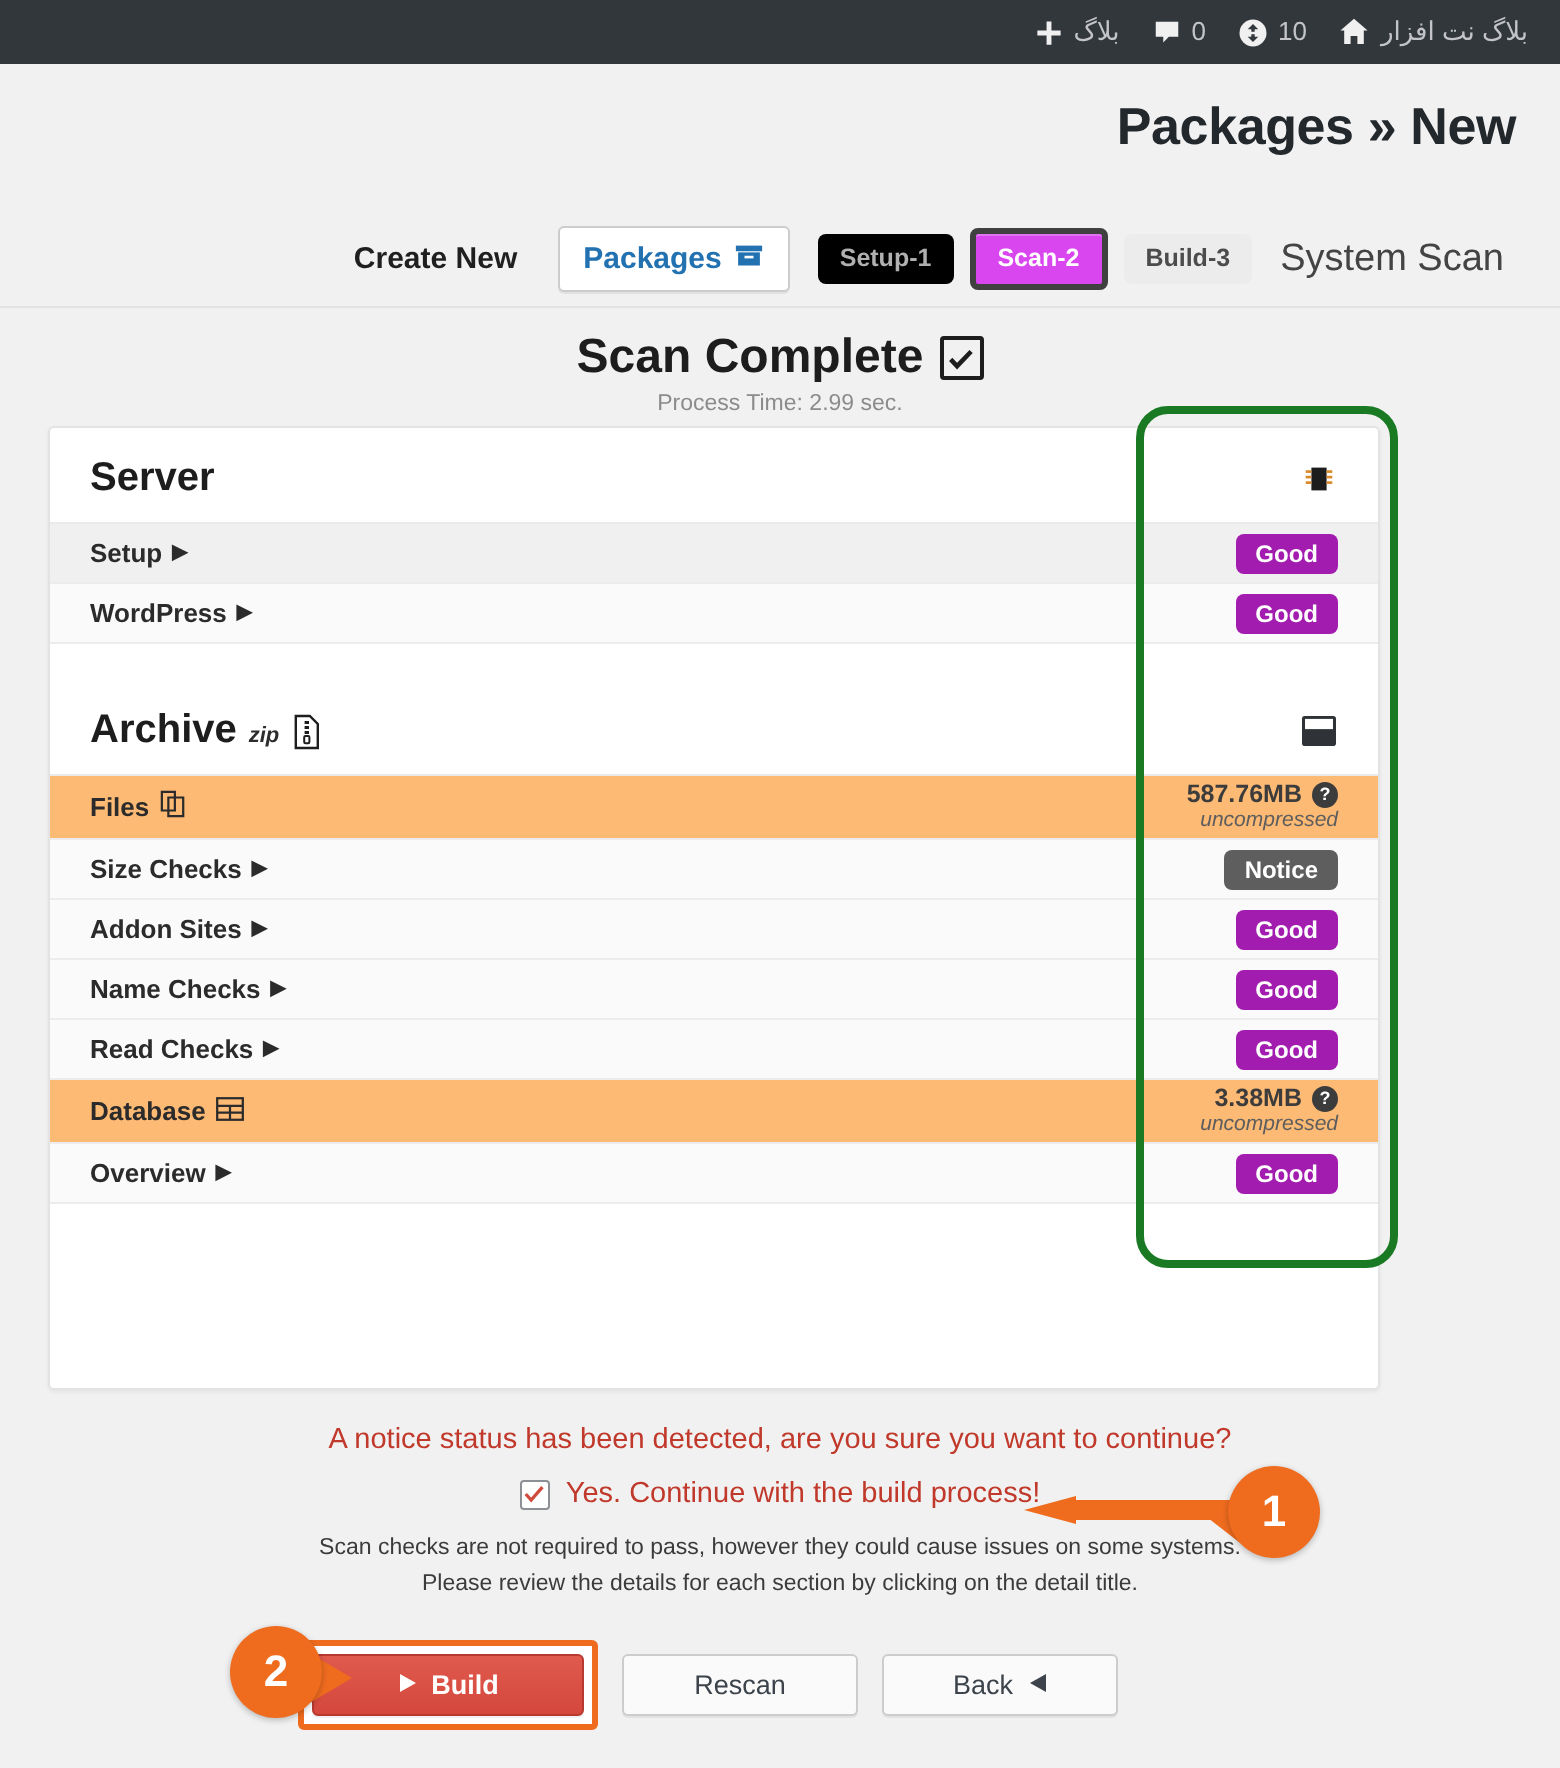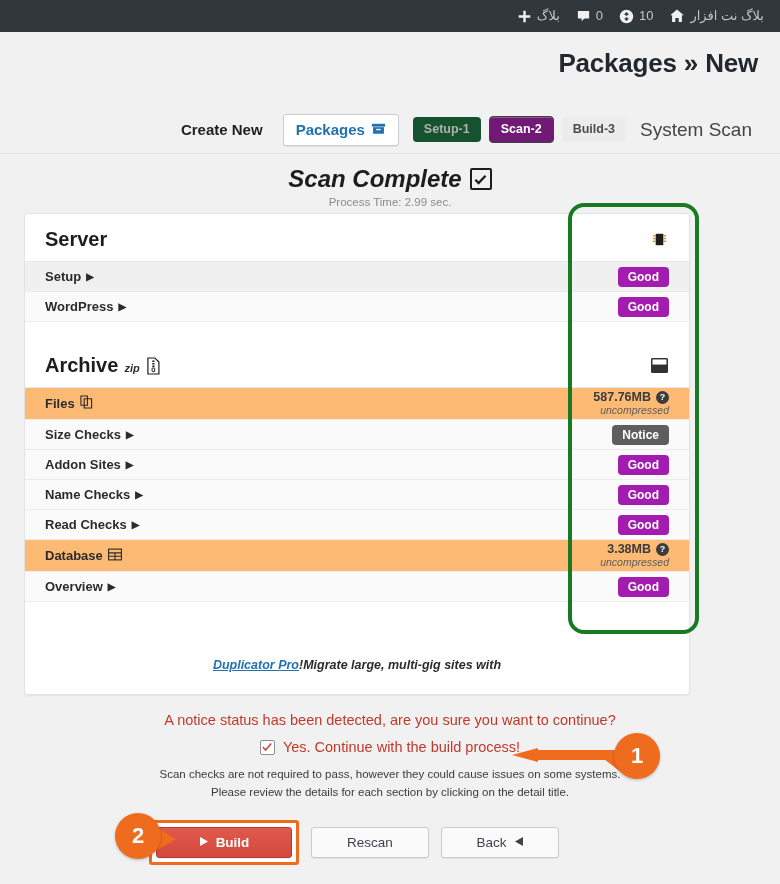--- a/index.html
+++ b/index.html
@@ -47,43 +47,43 @@
   }
   #navstrip .syslabel {
     font-size: 19px; color: #444; padding: 0 6px 0 10px; white-space: nowrap;
   }
   .step {
     font-size: 12.5px; font-weight: bold; border-radius: 4px;
     padding: 5px 11px; white-space: nowrap; margin: 0 4px;
     line-height: 15px;
   }
   .step.done   { background: #ececec; color: #4c4c4c; }
-  .step.active { background: #701a75; color: #ffffff; border: 1px solid #404040;
+  .step.active { background: #d946ef; color: #ffffff; border: 3px solid #404040;
                  box-shadow: inset 0 1px 0 rgba(255,255,255,.25); }
-  .step.todo   { background: #14532d; color: #b0b0b0; }
+  .step.todo   { background: #000000; color: #b0b0b0; }
   .pkg-btn {
     display: flex; flex-direction: row-reverse; align-items: center; gap: 6px;
     background: #fff; border: 1px solid #ccc; border-radius: 3px;
     padding: 6px 12px; margin: 0 10px 0 14px;
     color: #2271b1; font-weight: bold; font-size: 15px;
     box-shadow: 0 1px 0 rgba(0,0,0,.06);
   }
   .create-new {
     font-size: 15px; font-weight: bold; color: #1f1f1f;
     padding: 0 6px; white-space: nowrap;
   }
 
   
   #scan-head {
     position: absolute; top: 165px; left: 0; width: 780px;
     text-align: center;
   }
   #scan-head .title {
     font-size: 24px; font-weight: bold; color: #1d1d1d;
-    display: inline-flex; flex-direction: row-reverse; align-items: center; gap: 8px; font-style: italic;
+    display: inline-flex; flex-direction: row-reverse; align-items: center; gap: 8px;
   }
   #scan-head .chk-box {
     width: 22px; height: 22px; border: 2px solid #1d1d1d; border-radius: 2px;
     display: inline-flex; align-items: center; justify-content: center;
   }
   #scan-head .ptime {
     font-size: 11.5px; color: #8b8b8b; margin-top: 3px; direction: rtl;
   }
 
   
@@ -428,23 +428,20 @@
   </div>
 
   <div class="row white">
     <span class="row-label">
       <span>Overview</span>
       <span class="caret">▶</span>
     </span>
     <span class="badge good">Good</span>
   </div>
 
-  <div id="promo">
-    <a href="#">Duplicator Pro</a><span>!Migrate large, multi-gig sites with </span>
-  </div>
 </div>
 
 <div id="green-box"></div>
 
 <div id="confirm">
   <div class="warn">?A notice status has been detected, are you sure you want to continue</div>
   <div class="yesrow">
     <span class="yestext">!Yes. Continue with the build process</span>
     <span class="cbx">
       <svg width="12" height="12" viewBox="0 0 16 16">

